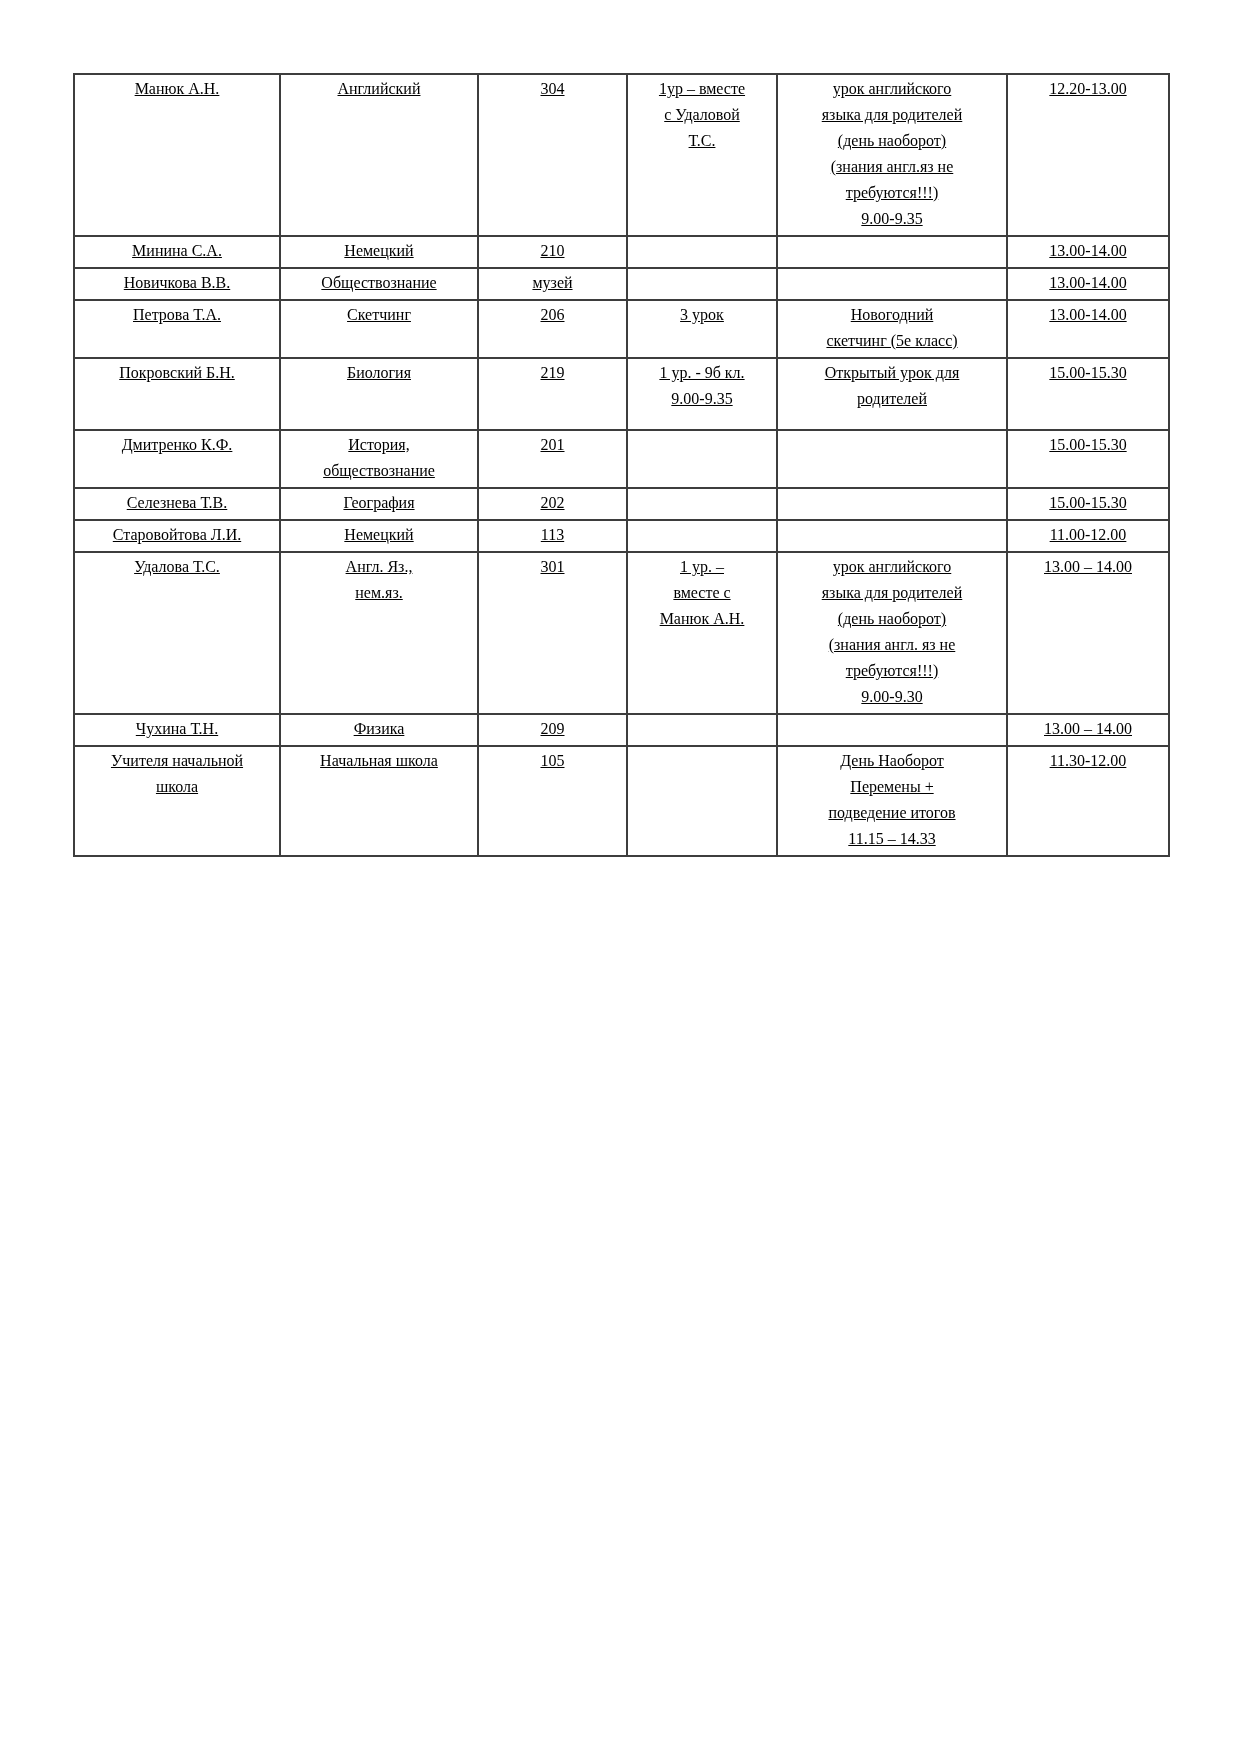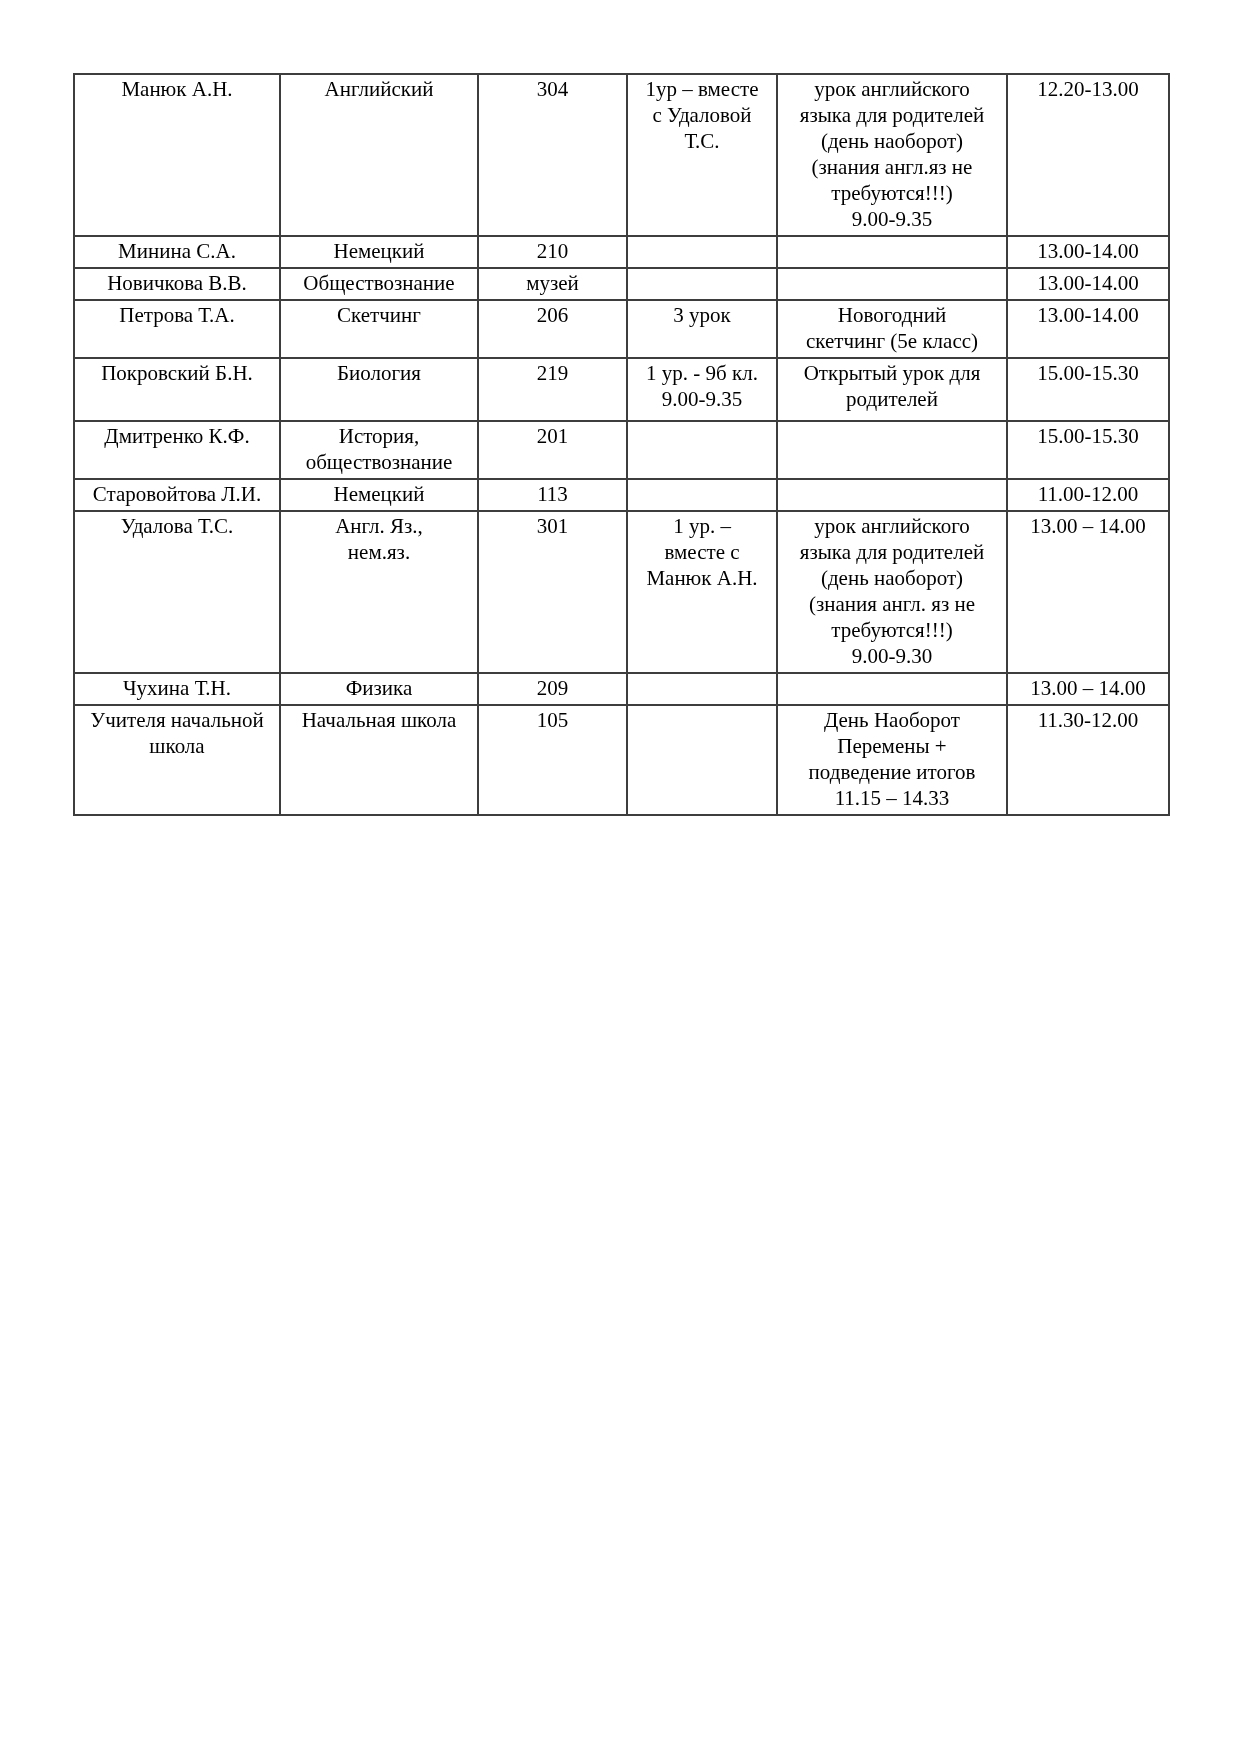--- a/index.html
+++ b/index.html
@@ -16,22 +16,23 @@
     font-family: "Liberation Serif", "DejaVu Serif", serif;
     color: #000000;
   }
   table.schedule {
     position: absolute;
     left: 73px;
     top: 73px;
     width: 1095px;
     border-collapse: collapse;
     table-layout: fixed;
-    font-size: 21px;
+    font-size: 16px;
     line-height: 26px;
+    text-decoration: underline;
   }
   table.schedule td {
     border: 2px solid #3d3d3d;
     vertical-align: top;
     text-align: center;
     padding: 1px 6px 3px 6px;
     white-space: pre-line;
     overflow: hidden;
   }
   col.c-teacher { width: 206px; }
@@ -88,35 +89,43 @@
       </tr>
       <tr style="height:53px">
         <td>Петрова Т.А.</td>
         <td>Скетчинг</td>
         <td>206</td>
         <td>3 урок</td>
         <td>Новогодний
 скетчинг (5е класс)</td>
         <td>13.00-14.00</td>
       </tr>
-      <tr style="height:63px">
+      <tr style="height:72px">
         <td>Покровский Б.Н.</td>
         <td>Биология</td>
         <td>219</td>
         <td>1 ур. - 9б кл.
 9.00-9.35</td>
         <td>Открытый урок для
 родителей</td>
         <td>15.00-15.30</td>
       </tr>
       <tr style="height:50px">
         <td>Дмитренко К.Ф.</td>
         <td>История,
 обществознание</td>
         <td>201</td>
+        <td></td>
+        <td></td>
+        <td>15.00-15.30</td>
+      </tr>
+      <tr style="height:29px">
+        <td>Селезнева Т.В.</td>
+        <td>География</td>
+        <td>202</td>
         <td></td>
         <td></td>
         <td>15.00-15.30</td>
       </tr>
       <tr style="height:31px">
         <td>Старовойтова Л.И.</td>
         <td>Немецкий</td>
         <td>113</td>
         <td></td>
         <td></td>

